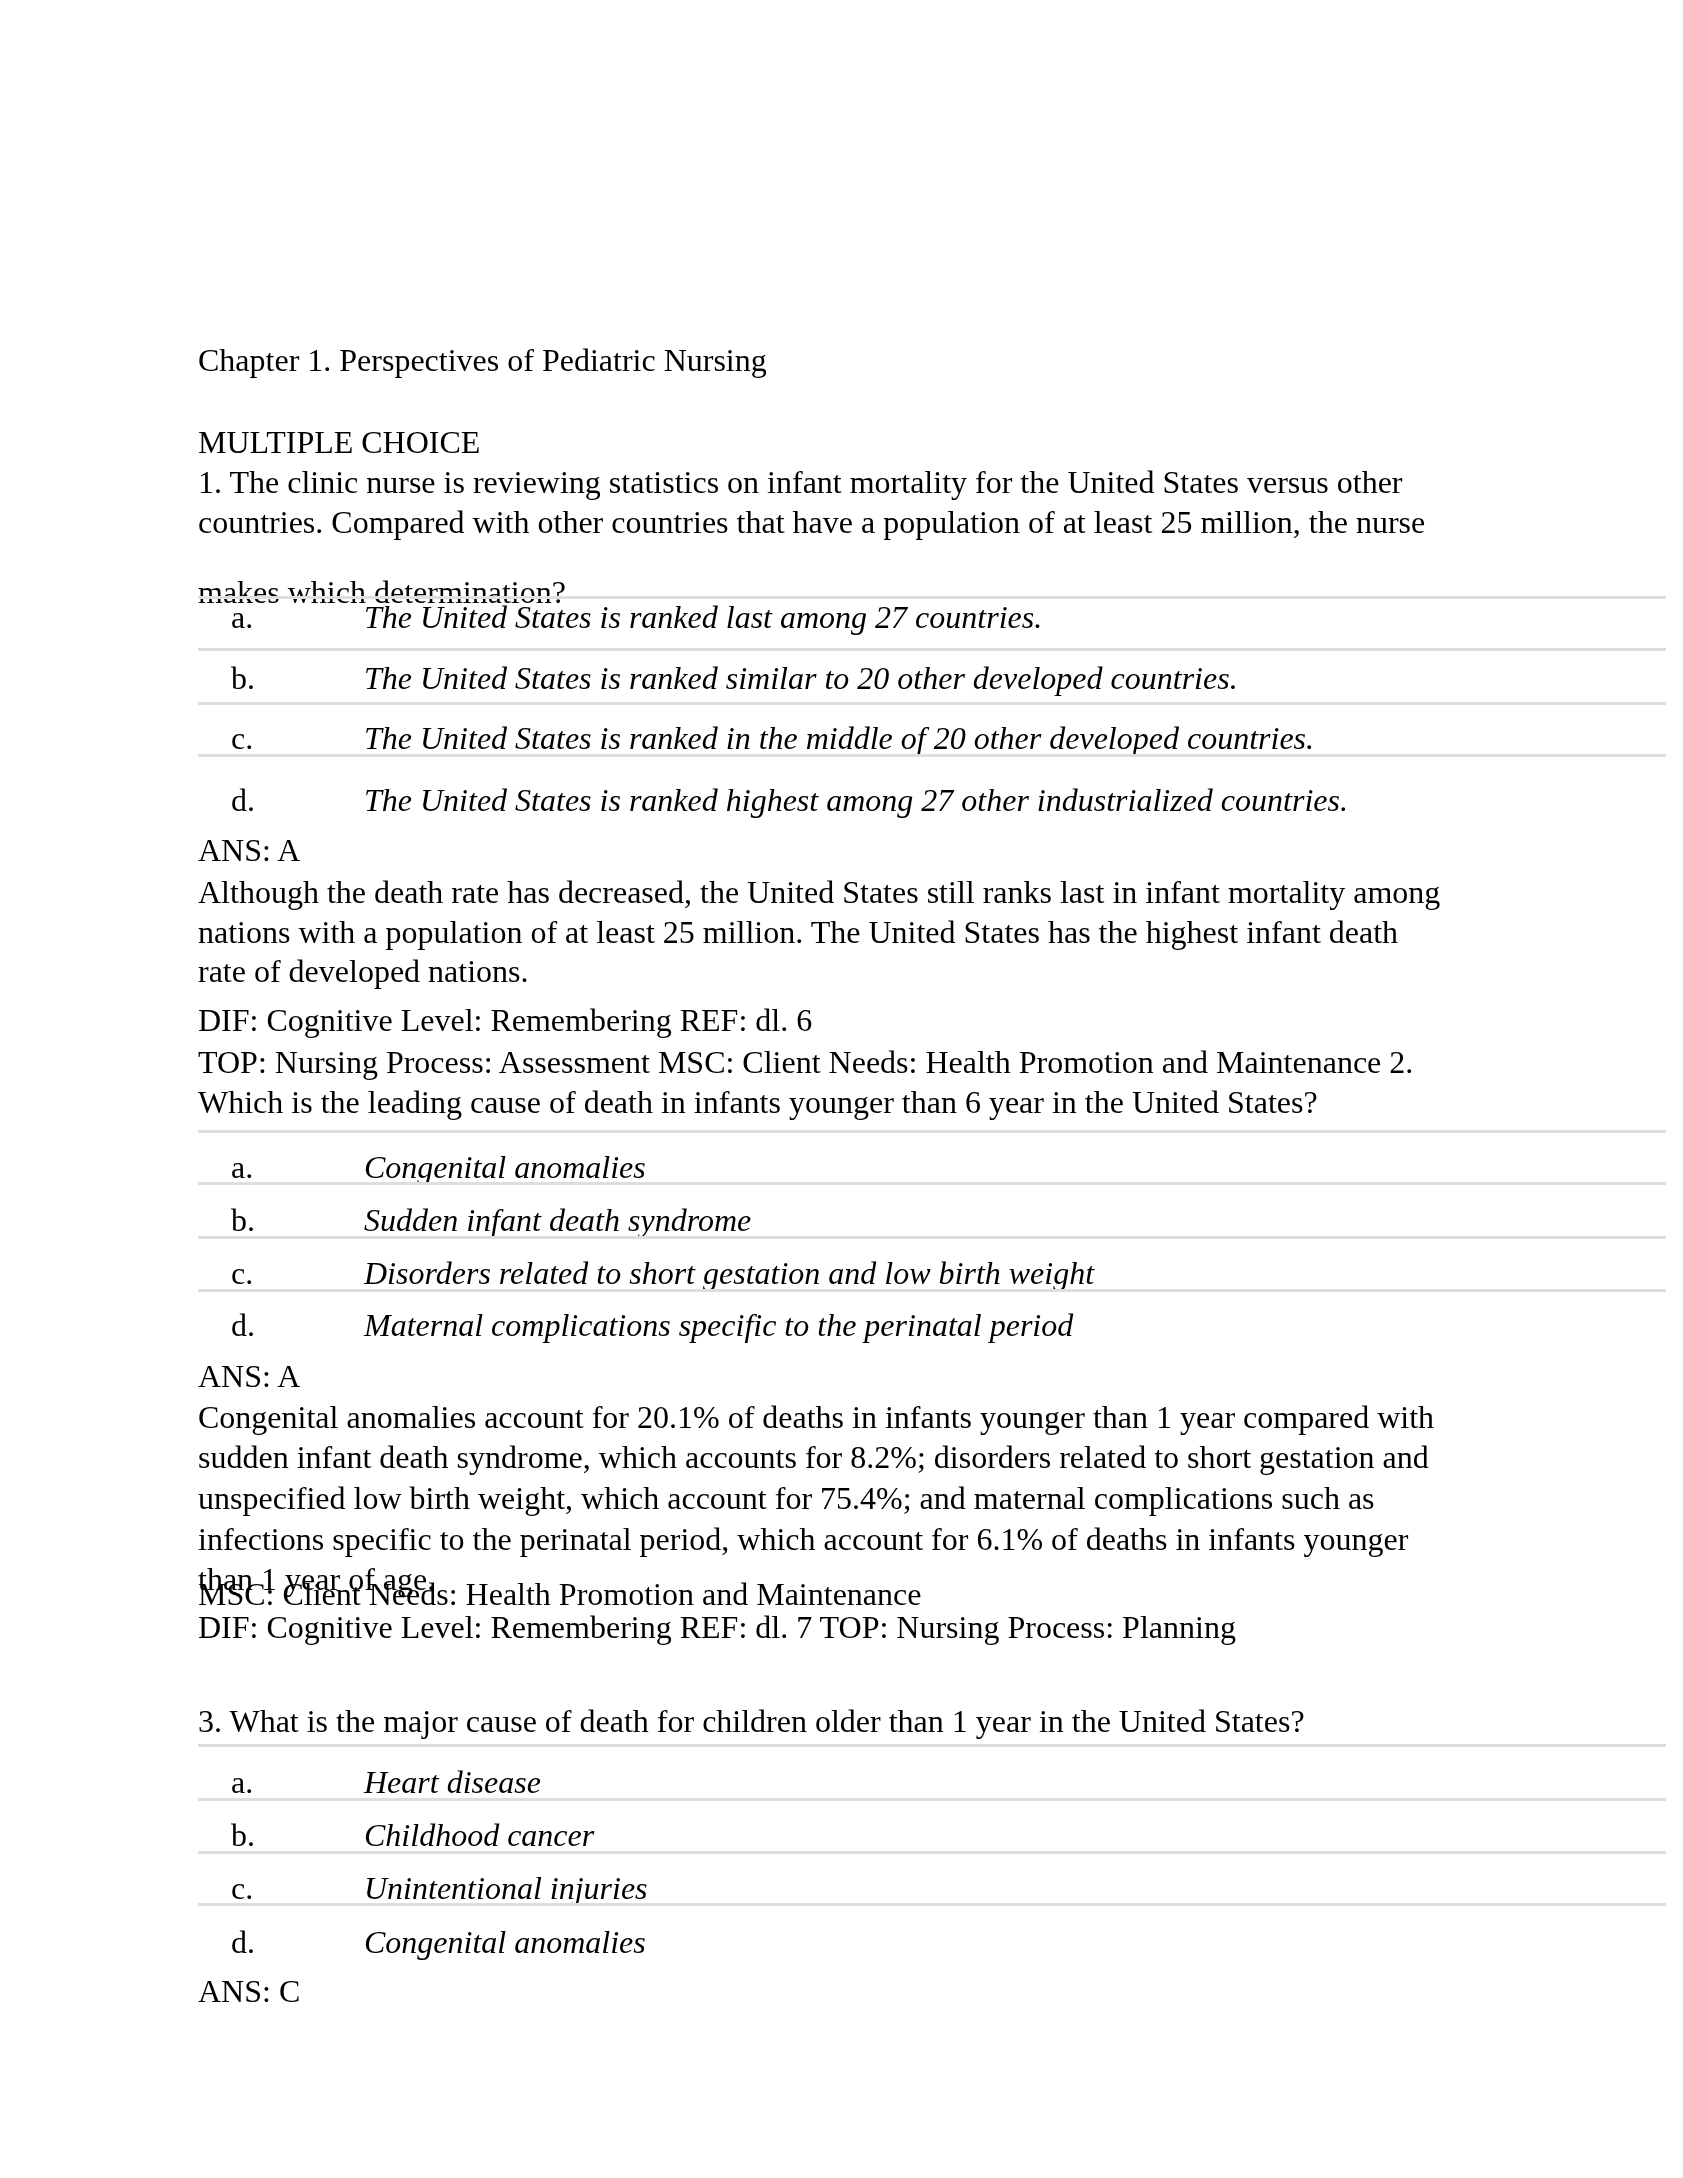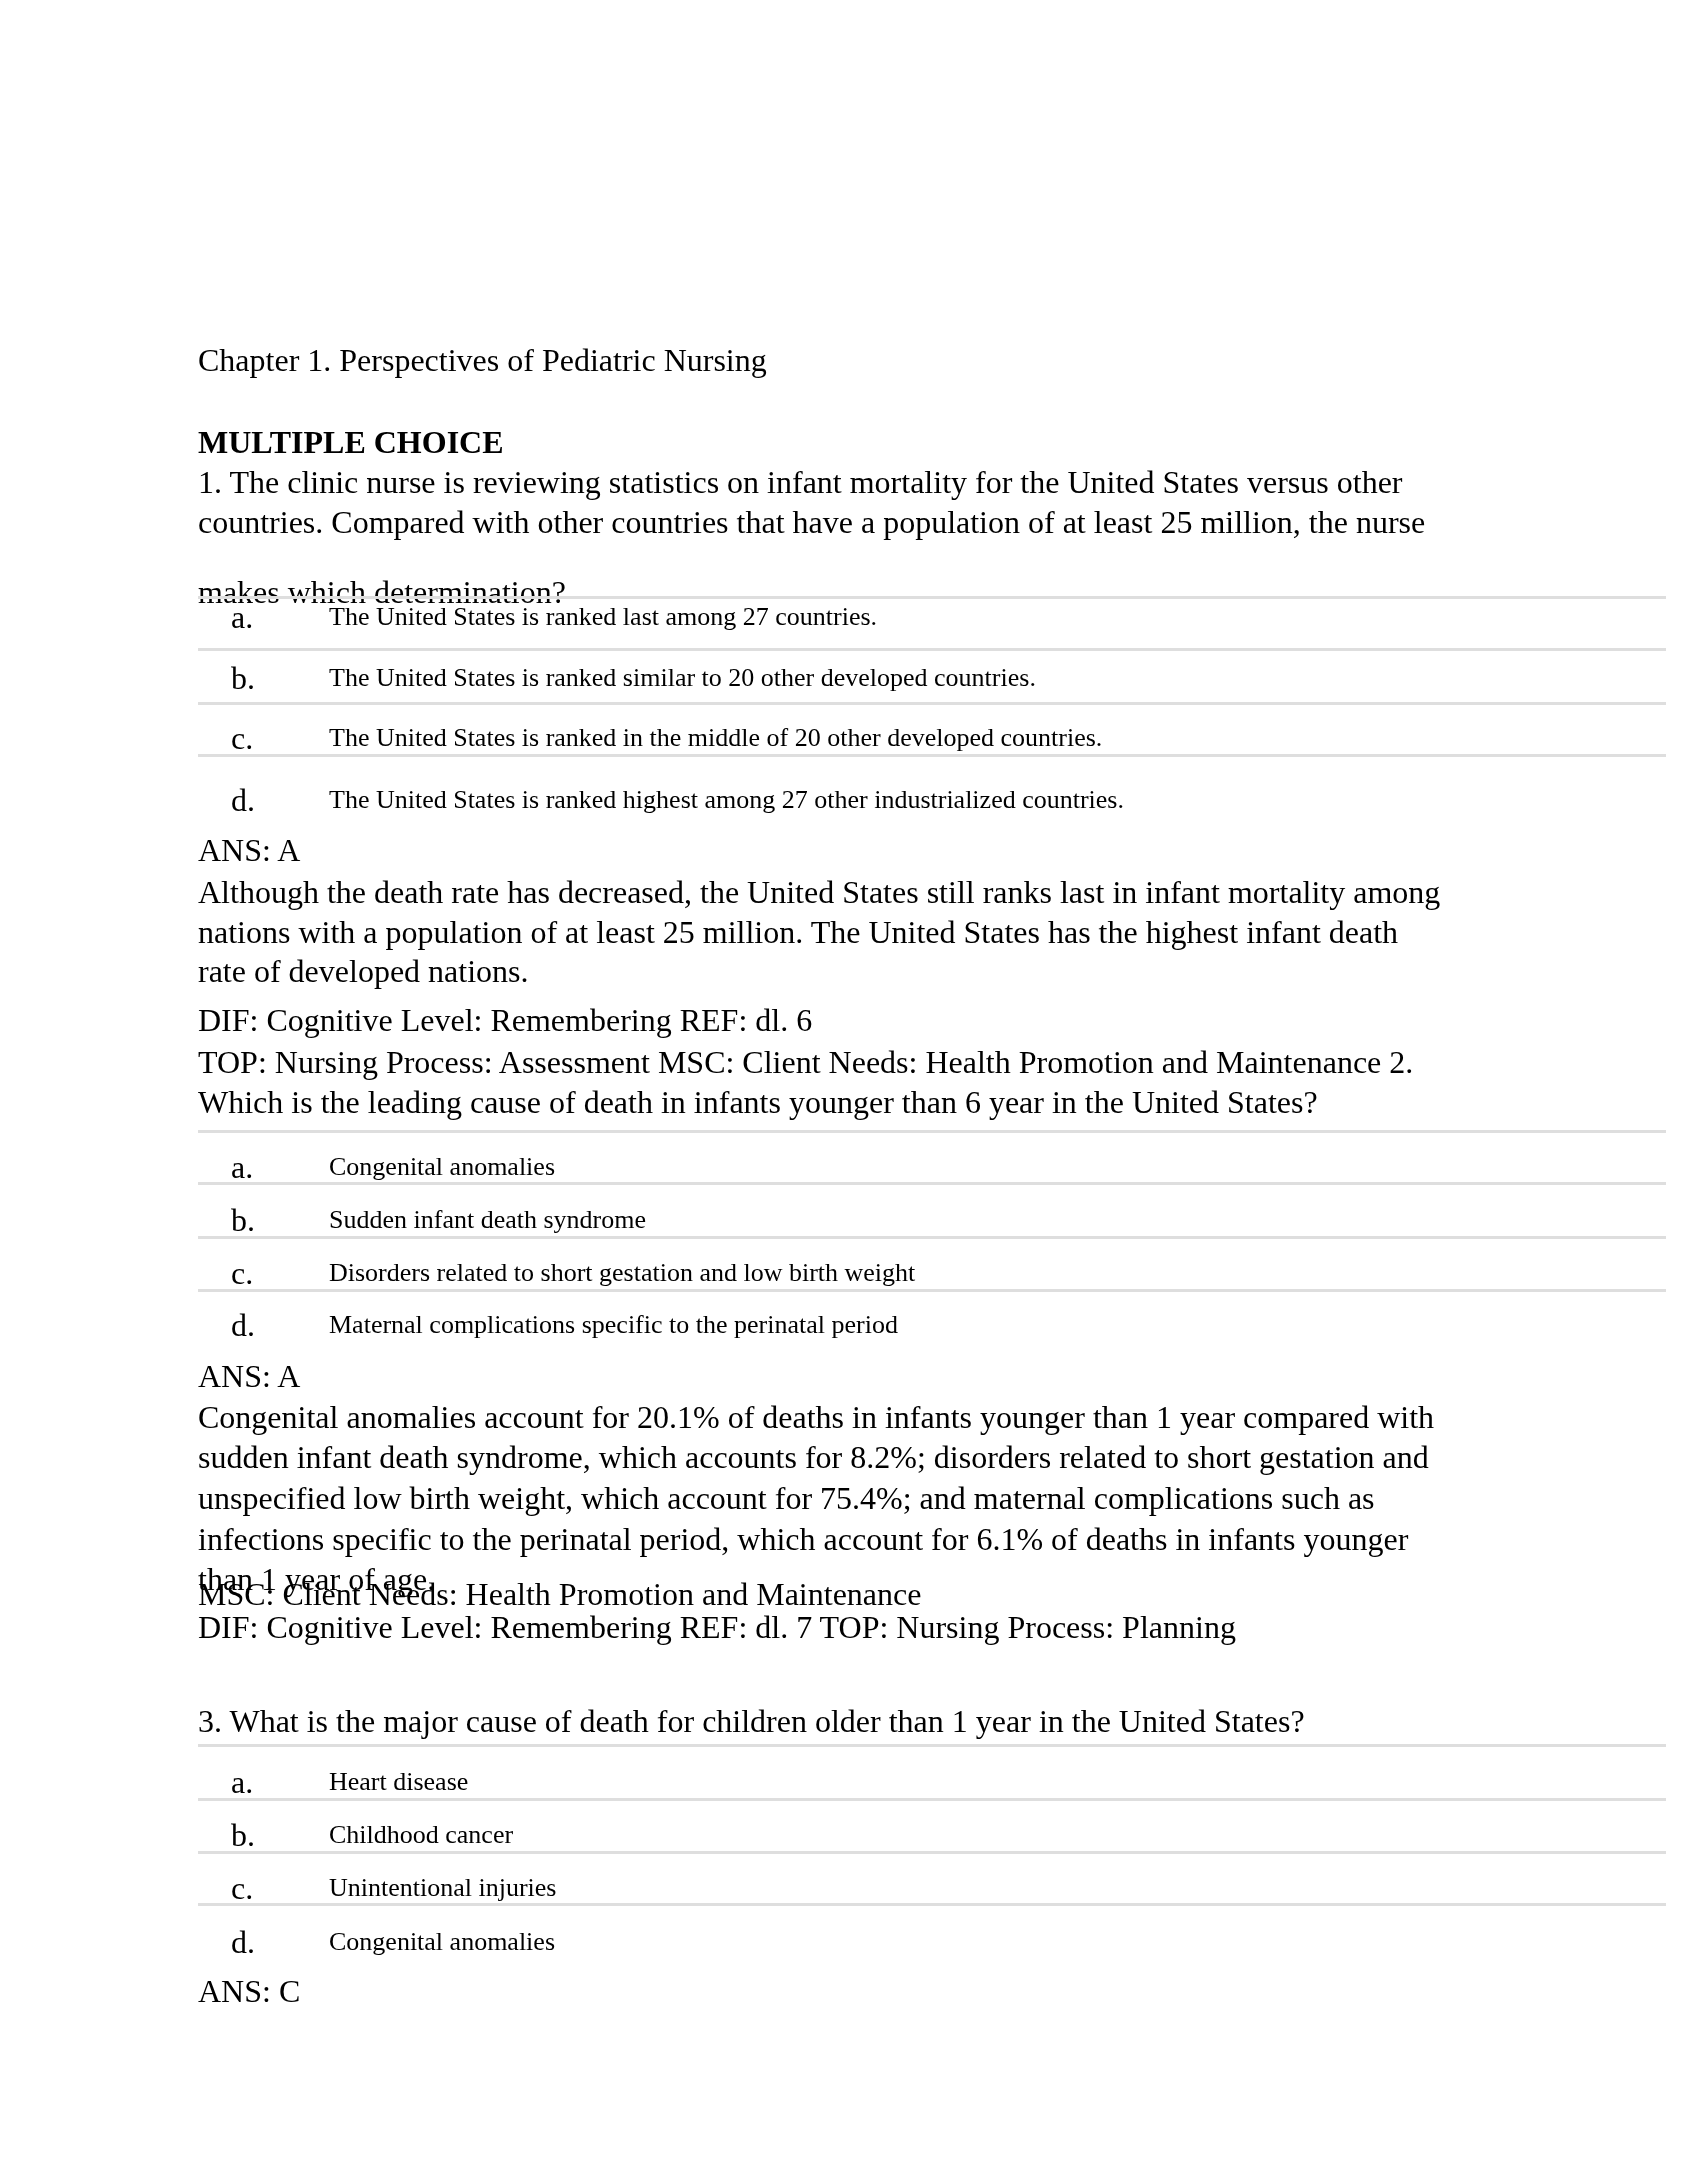--- a/index.html
+++ b/index.html
@@ -1,23 +1,23 @@
 <!DOCTYPE html>
 <html><head>
 <meta charset="utf-8">
 <style>
   html, body { margin: 0; padding: 0; background: #ffffff; }
   body { width: 1683px; height: 2178px; position: relative; overflow: hidden;
          font-family: "Liberation Serif", "DejaVu Serif", serif; color: #000; }
   .ln { position: absolute; left: 198px; font-size: 32px; line-height: 40px; height: 40px;
         white-space: nowrap; }
-  .bold { font-weight: bold; }
+  .bold { font-weight: normal; }
   .rule { position: absolute; left: 198px; width: 1468px; height: 3px; background: #dedede; }
   .opt-letter { position: absolute; left: 231px; font-size: 32px; line-height: 40px; height: 40px; white-space: nowrap; }
-  .opt-text { position: absolute; left: 329px; font-size: 26px; line-height: 40px; height: 40px; white-space: nowrap; }
+  .opt-text { position: absolute; left: 364px; font-size: 32px; line-height: 40px; height: 40px; white-space: nowrap; font-style: italic; }
 </style>
 </head>
 <body>
 
 <div class="ln" style="top:340px">Chapter 1. Perspectives of Pediatric Nursing</div>
 <div class="ln bold" style="top:422px">MULTIPLE CHOICE</div>
 
 <div>
   <div class="ln" style="top:462px">1. The clinic nurse is reviewing statistics on infant mortality for the United States versus other</div>
   <div class="ln" style="top:502px">countries. Compared with other countries that have a population of at least 25 million, the nurse</div>

